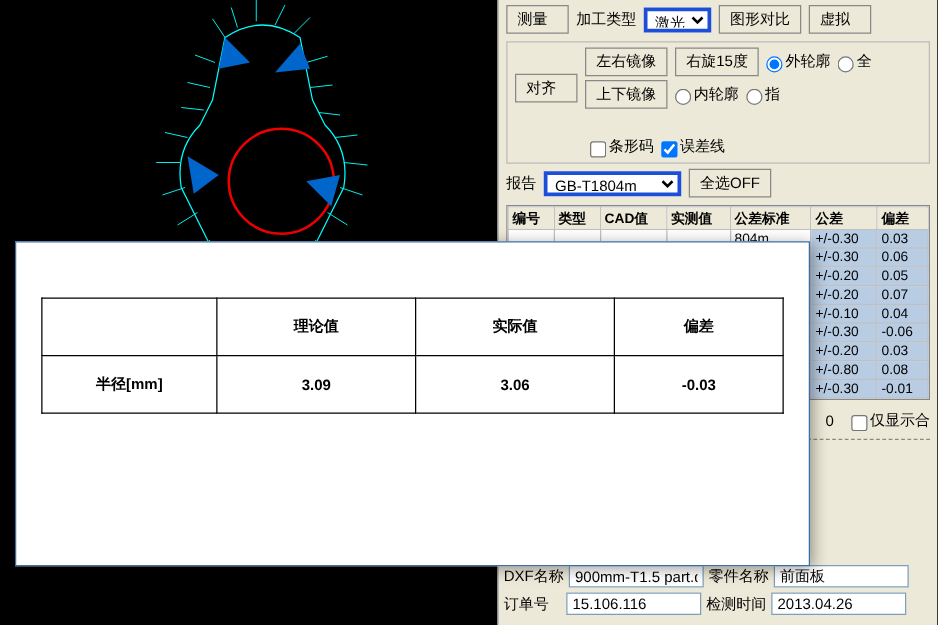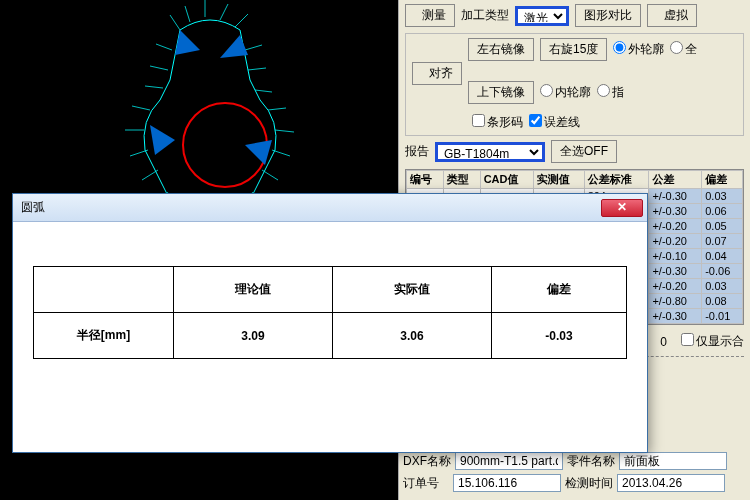--- a/index.html
+++ b/index.html
@@ -1,23 +1,23 @@
 <!DOCTYPE html>
 <html><head>
 <meta charset="utf-8">
 <style>
 * { box-sizing: border-box; margin: 0; padding: 0; font-family: "SimSun", "Microsoft YaHei", sans-serif; font-size: 12px; }
 body { width: 750px; height: 500px; overflow: hidden; position: relative; background: #000; }
 .canvas-area { position: absolute; left: 0; top: 0; width: 398px; height: 500px; background: #000; }
 .right-panel { position: absolute; left: 398px; top: 0; width: 352px; height: 500px; background: #ece9d8; border-left: 1px solid #aaa; padding: 4px 6px; }
 .row { display: flex; align-items: center; gap: 6px; margin-bottom: 6px; flex-wrap: wrap; }
-.btn { background: #ece9d8; border: 1px solid #888; padding: 2px 8px; cursor: pointer; min-width: 50px; text-align: right; }
+.btn { background: #ece9d8; border: 1px solid #888; padding: 2px 8px; cursor: pointer; min-width: 50px; text-align: left; }
 select { border: 3px solid #1d4ed8; background: #fff; padding: 1px 2px; height: 20px; }
 input[type=text] { border: 1px solid #7f9db9; background: #fff; padding: 1px 4px; height: 18px; }
-label { display: inline-flex; align-items: flex-start; gap: 2px; }
+label { display: inline-flex; align-items: flex-end; gap: 2px; }
 .group-box { border: 1px solid #bbb; padding: 4px 6px; margin-bottom: 4px; }
 .table-wrap { border: 1px solid #888; background: #fff; margin-top: 4px; max-height: 175px; overflow: auto; }
 table.data { width: 100%; border-collapse: collapse; }
 table.data th, table.data td { border: 1px solid #c0c0c0; padding: 1px 3px; font-size: 11px; text-align: left; white-space: nowrap; }
 table.data th { background: #ece9d8; position: sticky; top: 0; }
 td.hl { background: #b8cce4; }
 .bottom-form { position: absolute; bottom: 4px; left: 4px; right: 4px; }
 .bottom-form .frow { display: flex; gap: 4px; margin-bottom: 4px; align-items: center; }
 .bottom-form .frow span.lbl { min-width: 46px; }
 .bottom-form input { width: 108px; }
@@ -75,33 +75,33 @@
     <button class="btn">测量</button>
     <span>加工类型</span>
     <select><option>激光</option></select>
     <button class="btn">图形对比</button>
     <button class="btn">虚拟</button>
   </div>
   <div class="group-box">
     <div class="row">
       <button class="btn">对齐</button>
       <div style="flex:1">
-        <div class="row" style="margin-bottom:20px">
+        <div class="row" style="margin-bottom:3px">
           <button class="btn">左右镜像</button>
           <button class="btn">右旋15度</button>
           <label>
               <input type="radio" checked="" style=""> 
               <span>外轮廓</span>
             </label>
           <label>
               <input type="radio" style=""> 
               <span>全</span>
             </label>
         </div>
-        <div class="row" style="margin-bottom:4px">
+        <div class="row" style="margin-bottom:16px">
           <button class="btn">上下镜像</button>
           <label>
               <input type="radio" style=""> 
               <span>内轮廓</span>
             </label>
           <label>
               <input type="radio" style=""> 
               <span>指</span>
             </label>
         </div>
@@ -243,24 +243,20 @@
     <div class="frow">
       <span class="lbl">订单号</span>
       <input type="text" value="15.106.116" style="">
       <span class="lbl">检测时间</span>
       <input type="text" value="2013.04.26" style="">
     </div>
   </div>
 </div>
 
 <div class="dialog">
-  <div class="titlebar">
-    <span>圆弧</span>
-    <div class="close">✕</div>
-  </div>
   <div class="body">
     <table class="arc">
       <tbody>
           <tr>
         <th></th>
         <th>理论值</th>
         <th>实际值</th>
         <th>偏差</th>
       </tr>
       <tr>

